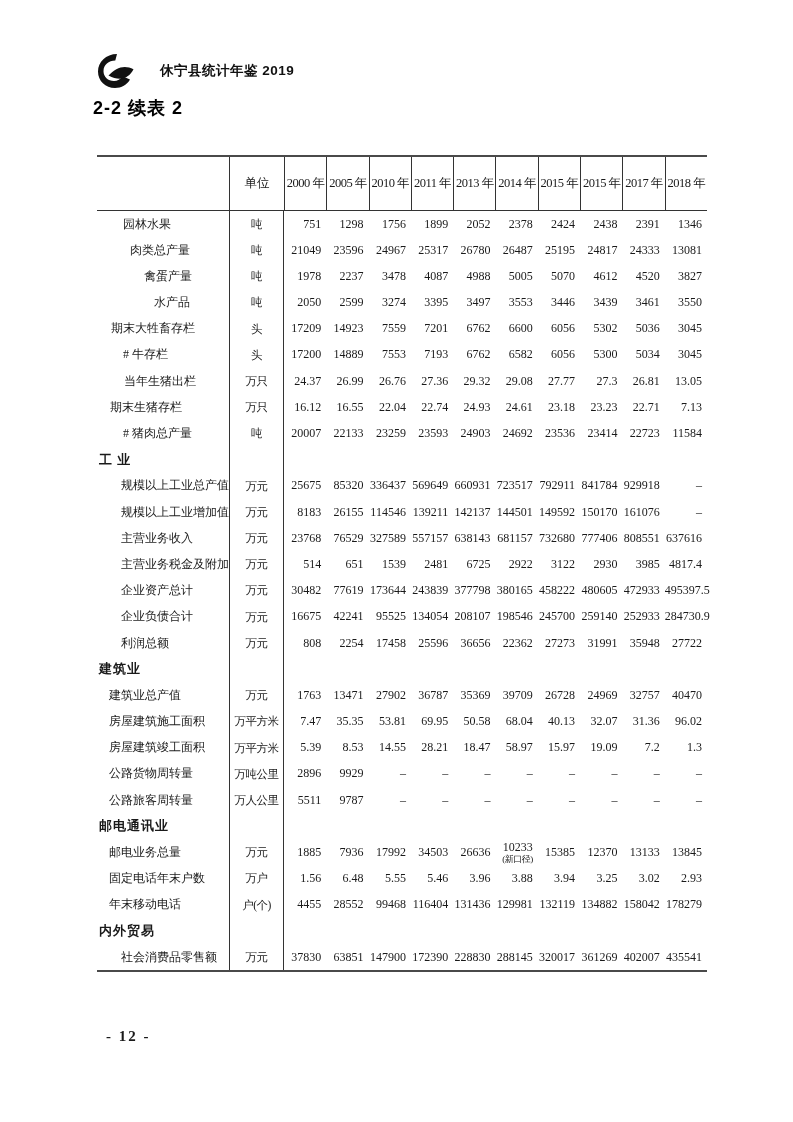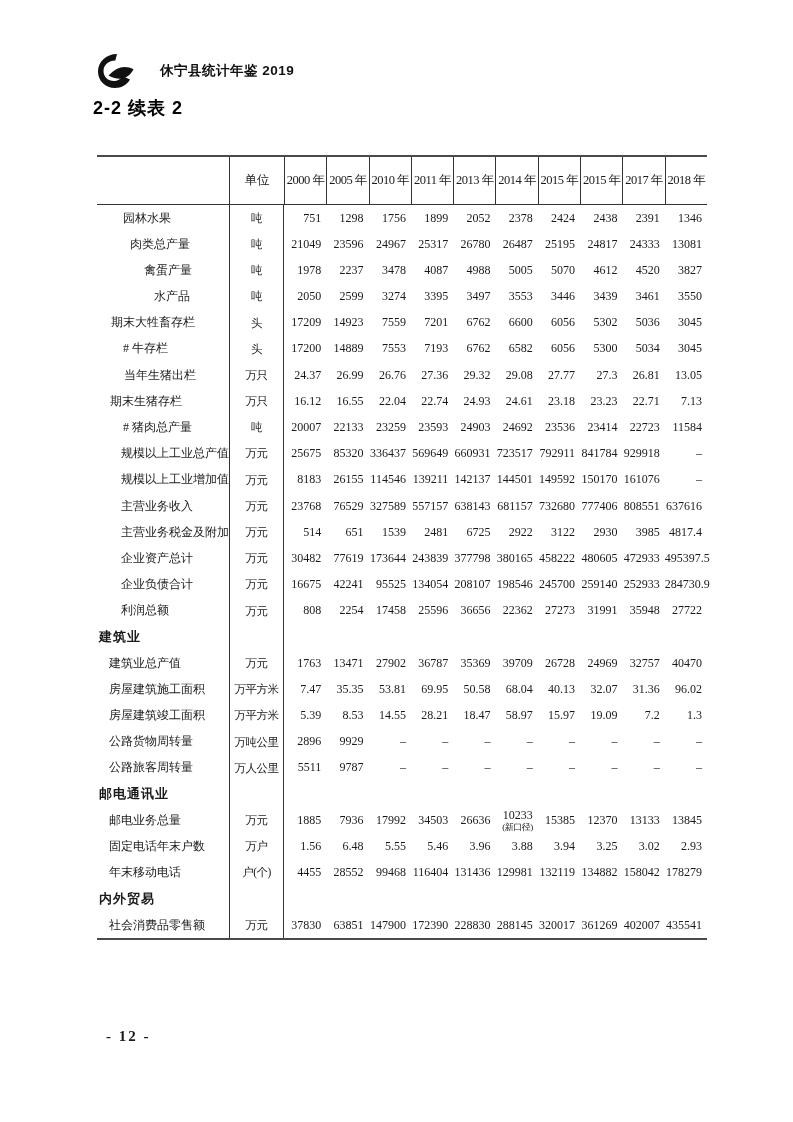--- a/index.html
+++ b/index.html
@@ -18,21 +18,21 @@
   .logo { width:40px; height:38px; flex:0 0 auto; }
   .brand-text { font-size:13.5px; font-weight:bold; font-family:"Liberation Sans","DejaVu Sans",sans-serif; color:#111; letter-spacing:0.5px; }
   .doc-title { position:absolute; left:93px; top:96px; font-size:18px; font-weight:bold; font-family:"Liberation Sans","DejaVu Sans",sans-serif; color:#000000; letter-spacing:1px; }
   
   .stat-table { position:absolute; left:97px; top:155px; width:610px; }
   .thead {
     display:grid;
     grid-template-columns:132px 55px repeat(10, 42.3px);
     border-top:2px solid #4a4a4a;
     border-bottom:1px solid #333;
-    height:50px;
+    height:56px;
   }
   .hcell { display:flex; align-items:center; justify-content:center; font-size:12.5px; white-space:nowrap; }
   .hcell.unit-h { border-left:1px solid #333; }
   .hcell.year { border-left:1px solid #333; letter-spacing:-0.5px; }
   .tbody { border-bottom:2px solid #4a4a4a; }
   .trow {
     display:grid;
     grid-template-columns:132px 55px repeat(10, 42.3px);
     min-height:26.2px;
     align-items:center;
@@ -198,20 +198,34 @@
           <div class="cell num">22133</div>
           <div class="cell num">23259</div>
           <div class="cell num">23593</div>
           <div class="cell num">24903</div>
           <div class="cell num">24692</div>
           <div class="cell num">23536</div>
           <div class="cell num">23414</div>
           <div class="cell num">22723</div>
           <div class="cell num">11584</div>
         </div>
+        <div class="trow section">
+          <div class="cell stub" style="padding-left: 2px;">工  业</div>
+          <div class="cell unit"></div>
+          <div class="cell num"></div>
+          <div class="cell num"></div>
+          <div class="cell num"></div>
+          <div class="cell num"></div>
+          <div class="cell num"></div>
+          <div class="cell num"></div>
+          <div class="cell num"></div>
+          <div class="cell num"></div>
+          <div class="cell num"></div>
+          <div class="cell num"></div>
+        </div>
         <div class="trow item">
           <div class="cell stub" style="padding-left: 24px;">规模以上工业总产值</div>
           <div class="cell unit">万元</div>
           <div class="cell num">25675</div>
           <div class="cell num">85320</div>
           <div class="cell num">336437</div>
           <div class="cell num">569649</div>
           <div class="cell num">660931</div>
           <div class="cell num">723517</div>
           <div class="cell num">792911</div>
@@ -454,21 +468,21 @@
           <div class="cell num"></div>
           <div class="cell num"></div>
           <div class="cell num"></div>
           <div class="cell num"></div>
           <div class="cell num"></div>
           <div class="cell num"></div>
           <div class="cell num"></div>
           <div class="cell num"></div>
         </div>
         <div class="trow item">
-          <div class="cell stub" style="padding-left: 12px;">社会消费品零售额</div>
+          <div class="cell stub" style="padding-left: 12px; text-align: center;">社会消费品零售额</div>
           <div class="cell unit">万元</div>
           <div class="cell num">37830</div>
           <div class="cell num">63851</div>
           <div class="cell num">147900</div>
           <div class="cell num">172390</div>
           <div class="cell num">228830</div>
           <div class="cell num">288145</div>
           <div class="cell num">320017</div>
           <div class="cell num">361269</div>
           <div class="cell num">402007</div>

